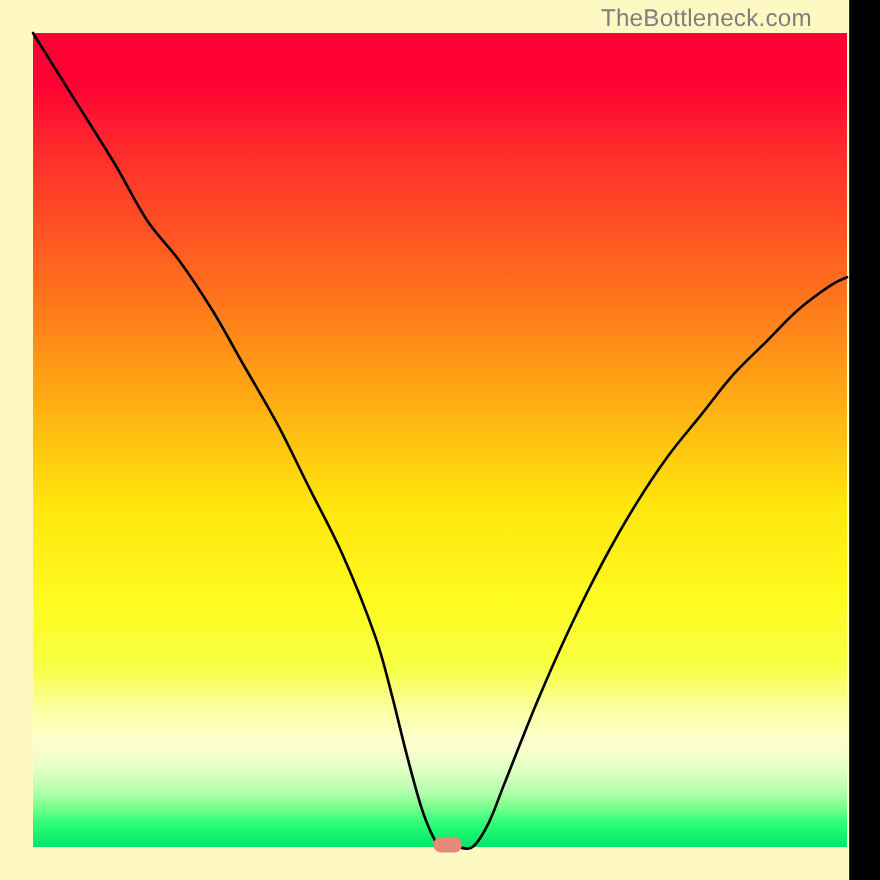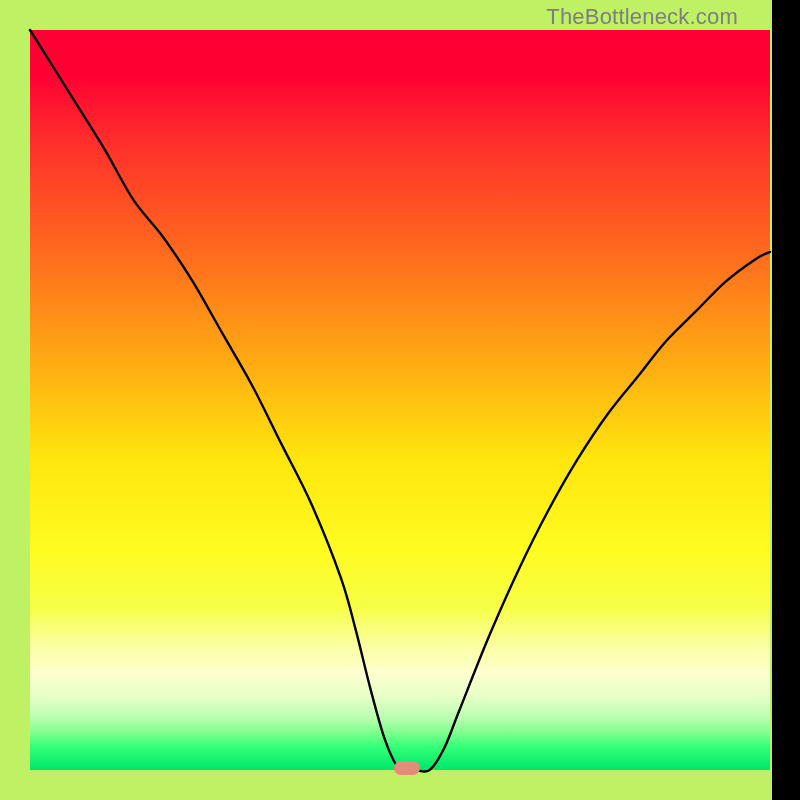--- a/index.html
+++ b/index.html
@@ -8,21 +8,21 @@
     width: 800px;
     height: 800px;
     background: #000;
     overflow: hidden;
     font-family: Arial, Helvetica, sans-serif;
   }
   .frame {
     position: relative;
     width: 772px;
     height: 800px;
-    background: #bef264;
+    background: #fef9c3;
   }
   .plot {
     position: absolute;
     left: 30px;
     top: 30px;
     width: 740px;
     height: 740px;
     
     background: linear-gradient(
       to bottom,

